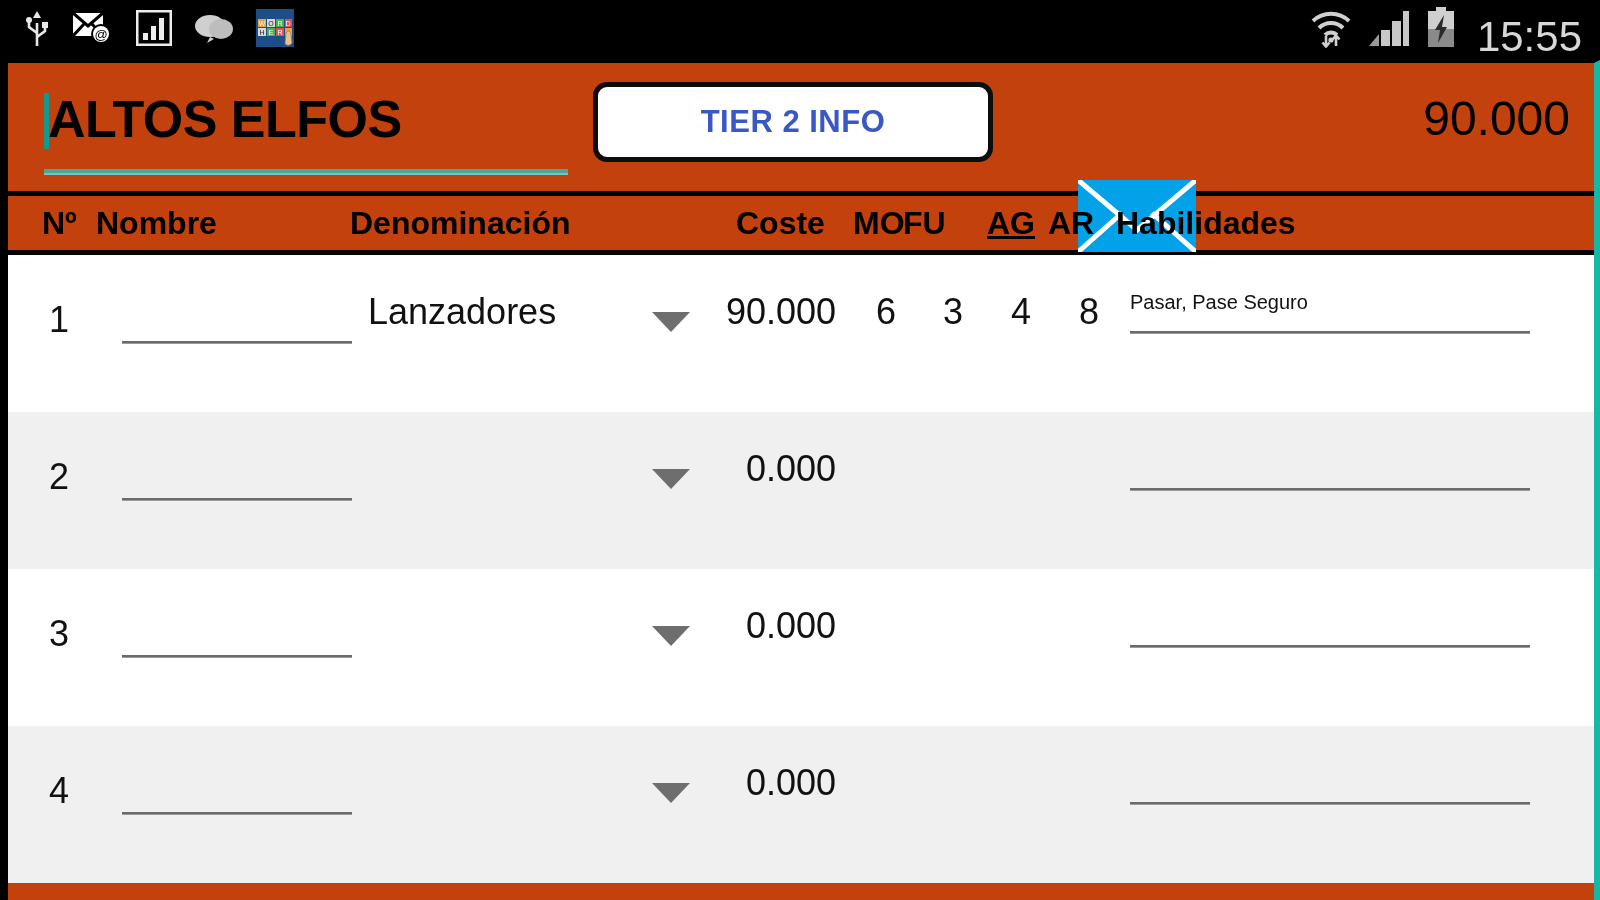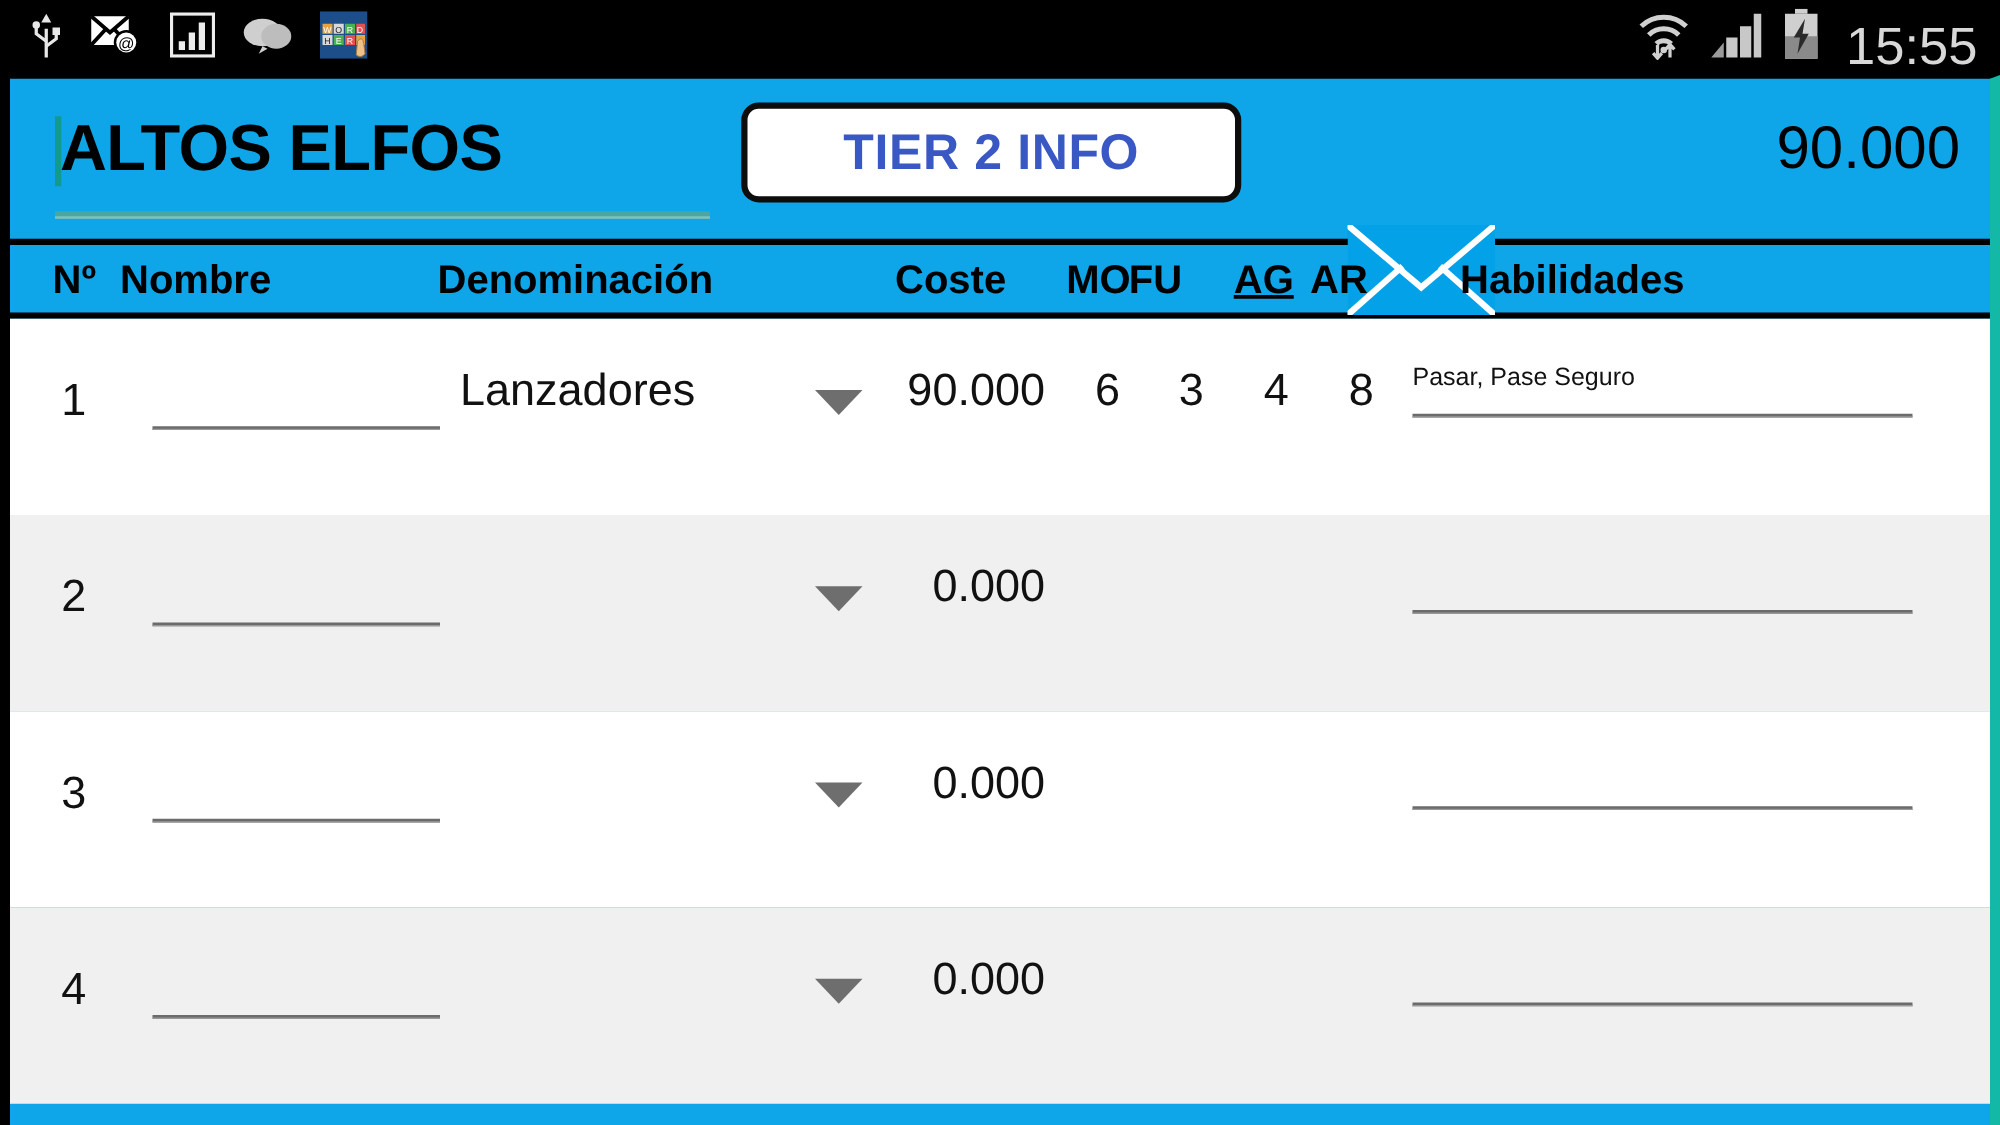--- a/index.html
+++ b/index.html
@@ -49,24 +49,24 @@
     margin-top: 13px;
   }
 
   
   .app {
     position: absolute;
     left: 0;
     top: 60px;
     width: 1600px;
     height: 840px;
-    background: #0ea5e9;
+    background: #c2410c;
     box-sizing: border-box;
     border-left: 8px solid #000000;
-    border-right: 8px solid #14b8a6;
+    border-right: 6px solid #14b8a6;
     border-top: 3px solid #000000;
     overflow: hidden;
   }
 
   
   .header {
     position: relative;
     height: 128px;
     width: 100%;
   }
@@ -115,21 +115,21 @@
     border: 5px solid #0d0d0d;
     border-radius: 14px;
     background: #ffffff;
     display: flex;
     align-items: center;
     justify-content: center;
     box-sizing: border-box;
     cursor: pointer;
   }
   .tier-button-label {
-    font-size: 40px;
+    font-size: 31px;
     font-weight: bold;
     color: #3a58c4;
     letter-spacing: 0.5px;
   }
 
   .mail-icon {
     position: absolute;
     left: 1070px;
     top: 117px;
     width: 118px;
@@ -404,26 +404,26 @@
     </div>
 
     <div class="gold-value">90.000</div>
   </div>
 
   <div class="rule-thick"></div>
   <div class="thead">
     <div class="cell" style="left:34px;">Nº</div>
     <div class="cell" style="left:342px;">Denominación</div>
     <div class="cell" style="left:88px;">Nombre</div>
-    <div class="cell" style="left:708px;">Coste</div>
+    <div class="cell" style="left:728px;">Coste</div>
     <div class="cell" style="left:845px;">MO</div>
     <div class="cell" style="left:895px;">FU</div>
     <div class="cell" style="left:979px;text-decoration:underline;">AG</div>
     <div class="cell" style="left:1020px;margin-left:20px;">AR</div>
-    <div class="cell" style="left:1160px;">Habilidades</div>
+    <div class="cell" style="left:1108px;">Habilidades</div>
   </div>
   <div class="rule-thick"></div>
 
   <div class="tbody">
 
     <div class="row plain">
       <div class="cell c-num">1</div>
       <div class="cell c-name">
         <div class="value"></div>
         <div class="uline"></div>

